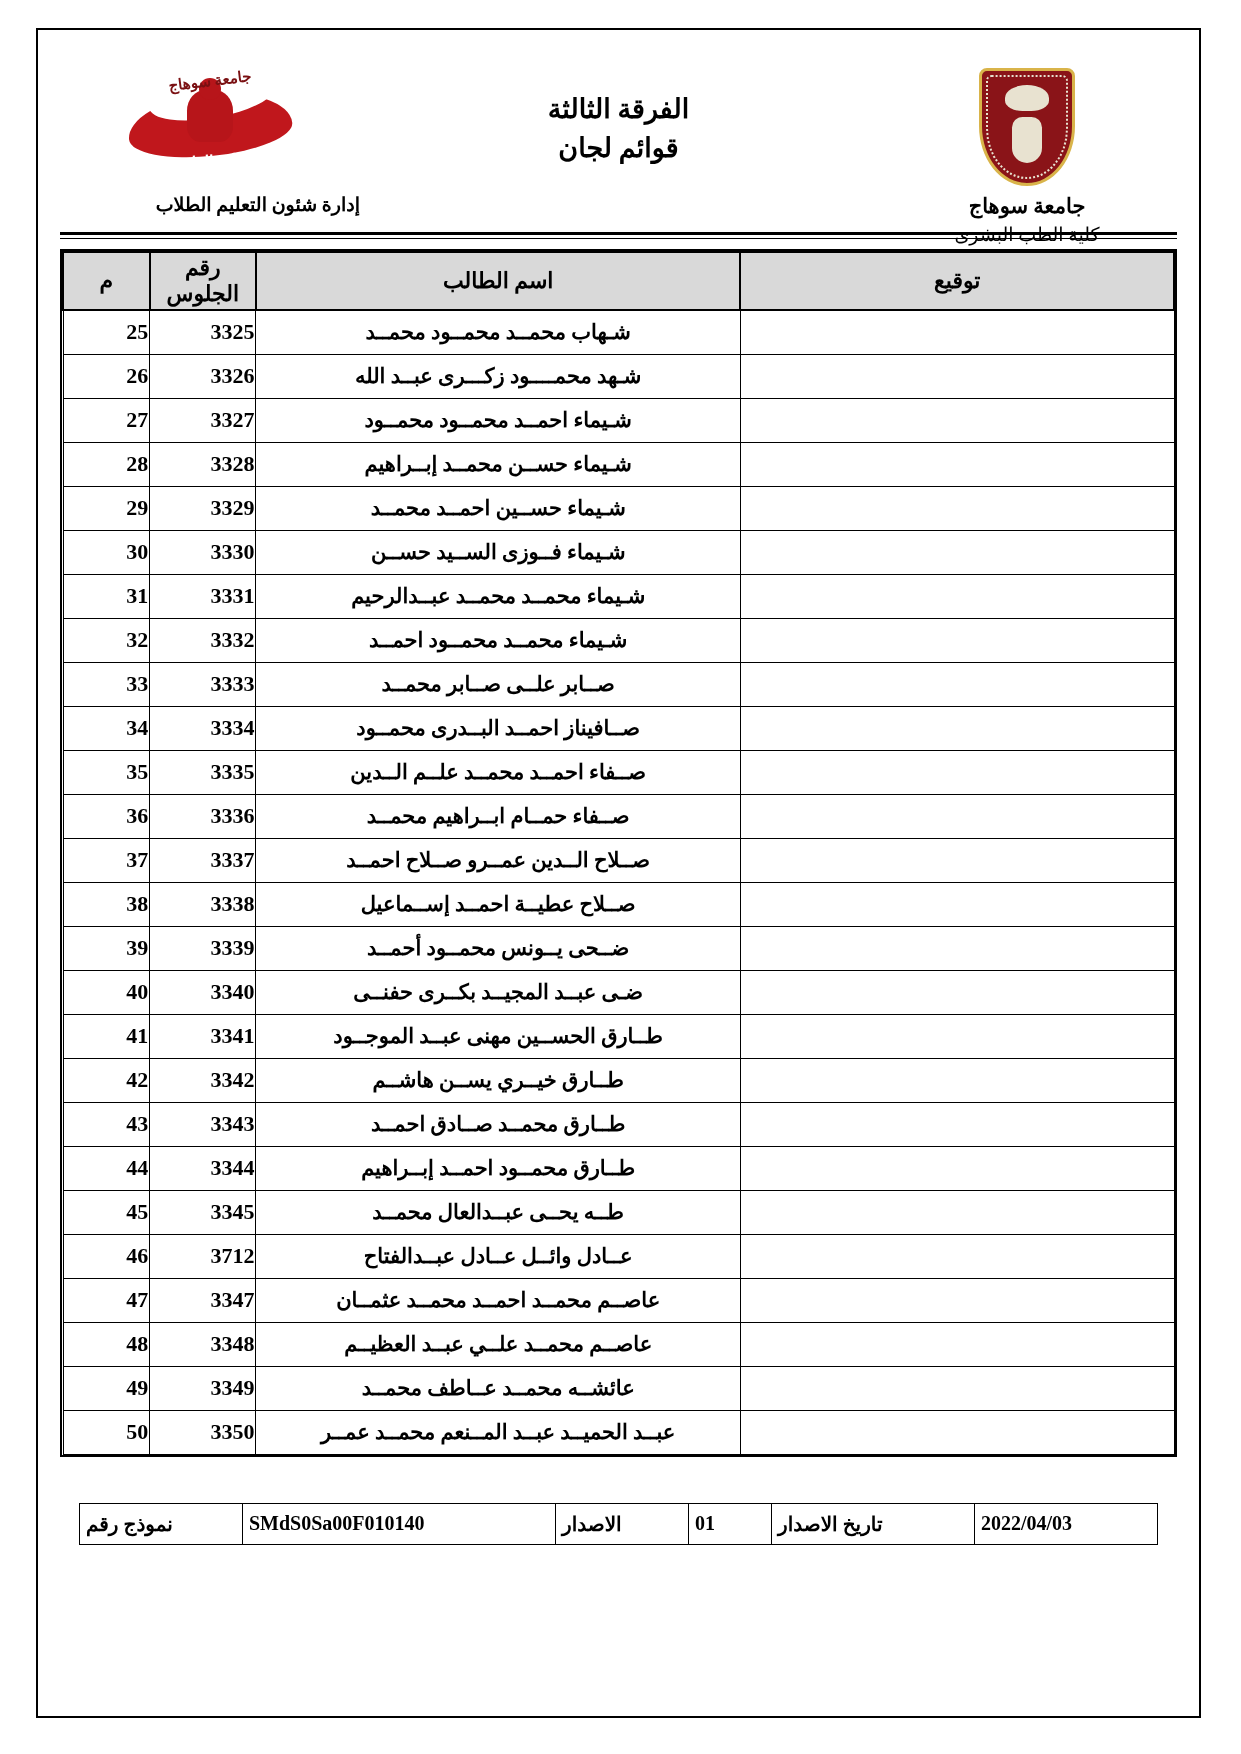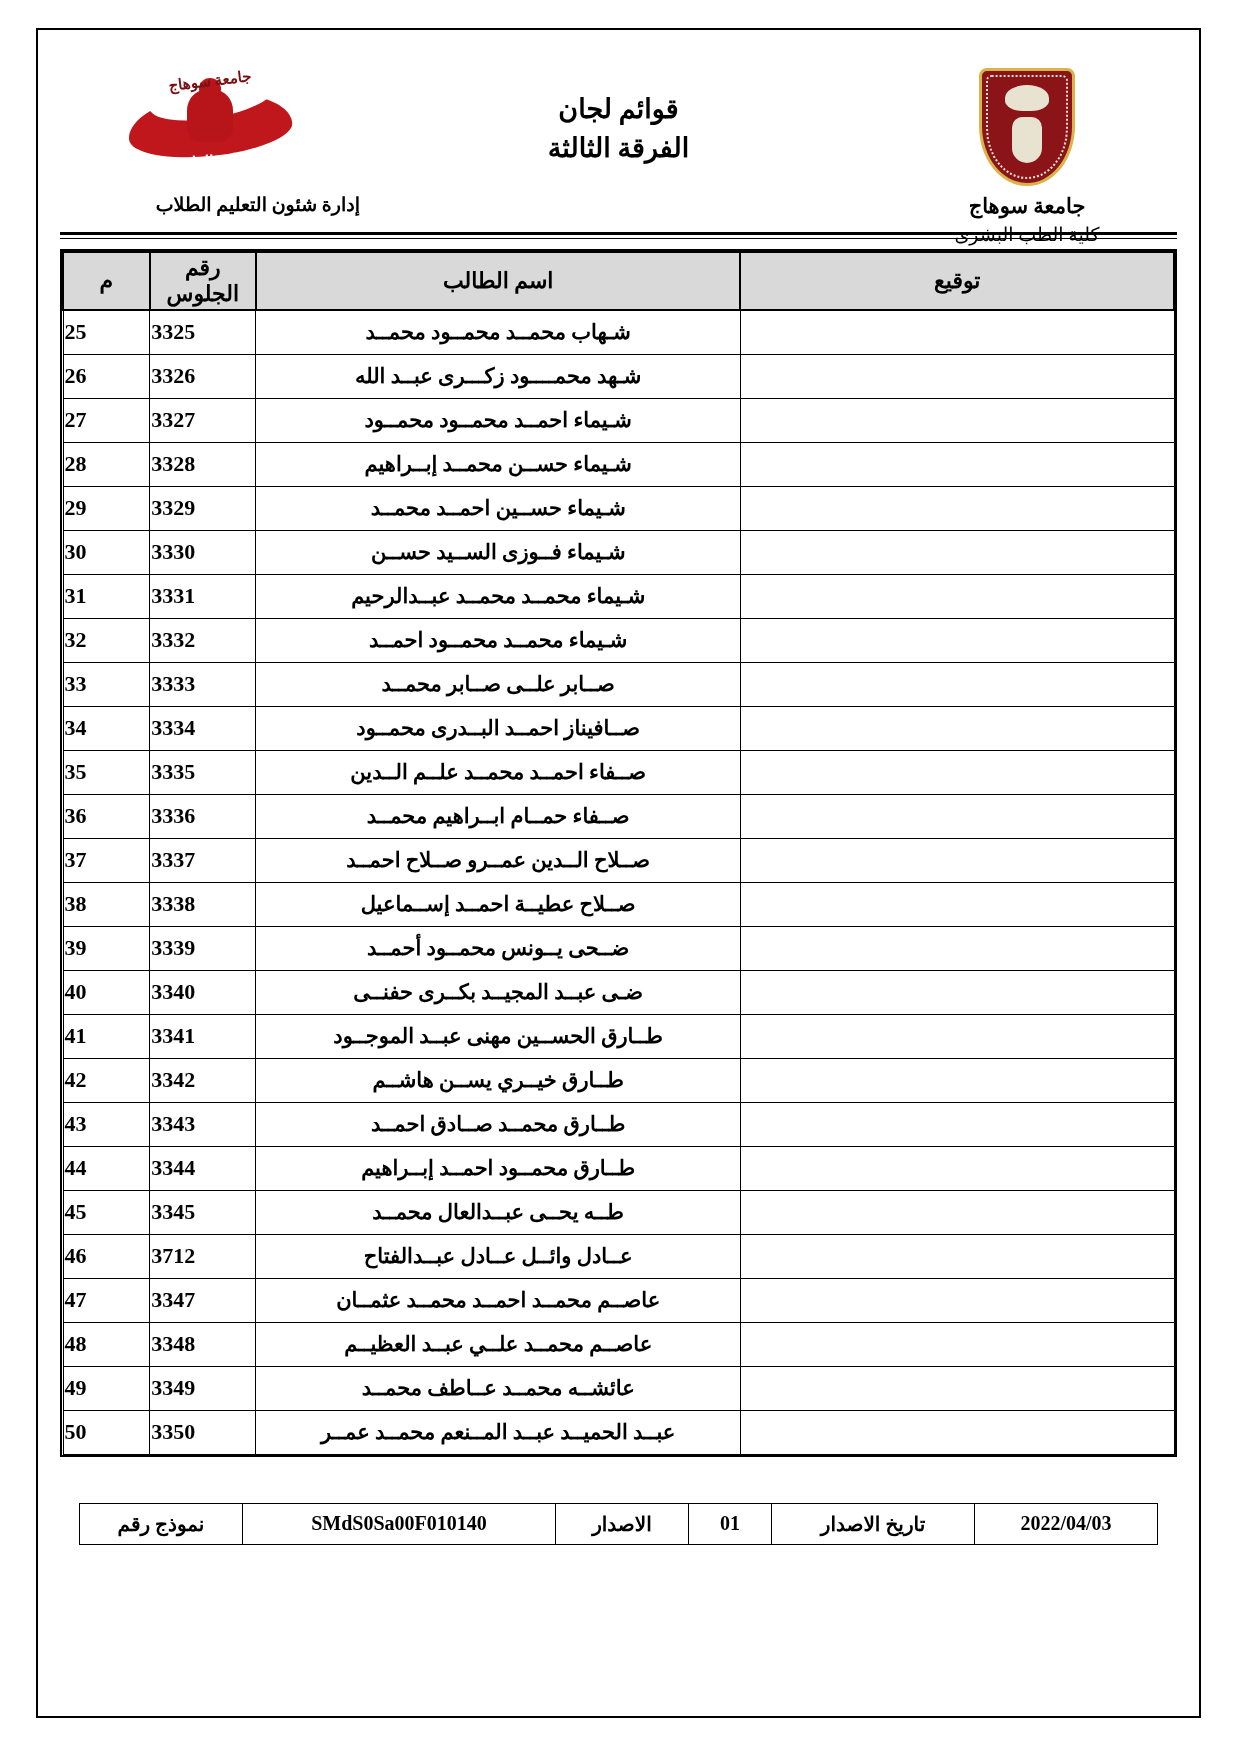--- a/index.html
+++ b/index.html
@@ -214,21 +214,21 @@
 
   td.name {
     text-align: center;
     font-weight: bold;
     font-size: 21px;
     padding: 0 10px;
     letter-spacing: 0.5px;
     white-space: nowrap;
   }
   td.seat, td.no {
-    text-align: left;
+    text-align: right;
     font-weight: bold;
     font-size: 22px;
   }
   td.sig { background: #fff; }
 
   .tbl-wrap {
     border: 2px solid #000;
   }
 
   
@@ -238,21 +238,21 @@
     justify-content: center;
   }
   table.footer-tbl {
     border-collapse: collapse;
     table-layout: fixed;
     width: 1000px;
   }
   table.footer-tbl td {
     border: 1px solid #000;
     height: 40px;
-    text-align: center;
+    text-align: left;
     font-weight: bold;
     font-size: 20px;
     padding: 0 6px;
   }
   .f-label { width: 150px; }
   .f-code  { width: 300px; }
   .f-iss-l { width: 120px; }
   .f-iss-v { width: 70px; }
   .f-date-l{ width: 190px; }
   .f-date-v{ width: 170px; font-family: Liberation Serif, serif; }
@@ -266,22 +266,22 @@
 
     <div class="hdr-right">
       <div class="shield">
         <div class="shield-dots"></div>
       </div>
       <div class="uni-name">جامعة سوهاج</div>
       <div class="dept-name">كلية الطب البشرى</div>
     </div>
 
     <div class="hdr-center">
+      <div>الفرقة الثالثة</div>
       <div>قوائم لجان</div>
-      <div>الفرقة الثالثة</div>
     </div>
 
     <div class="hdr-left">
       <div class="medlogo">
         <div class="swoosh"></div>
         <div class="swoosh2"></div>
         <div class="figure"></div>
         <div class="txt-top">جامعة سوهاج</div>
         <div class="txt-bottom">كلية الطب</div>
       </div>

